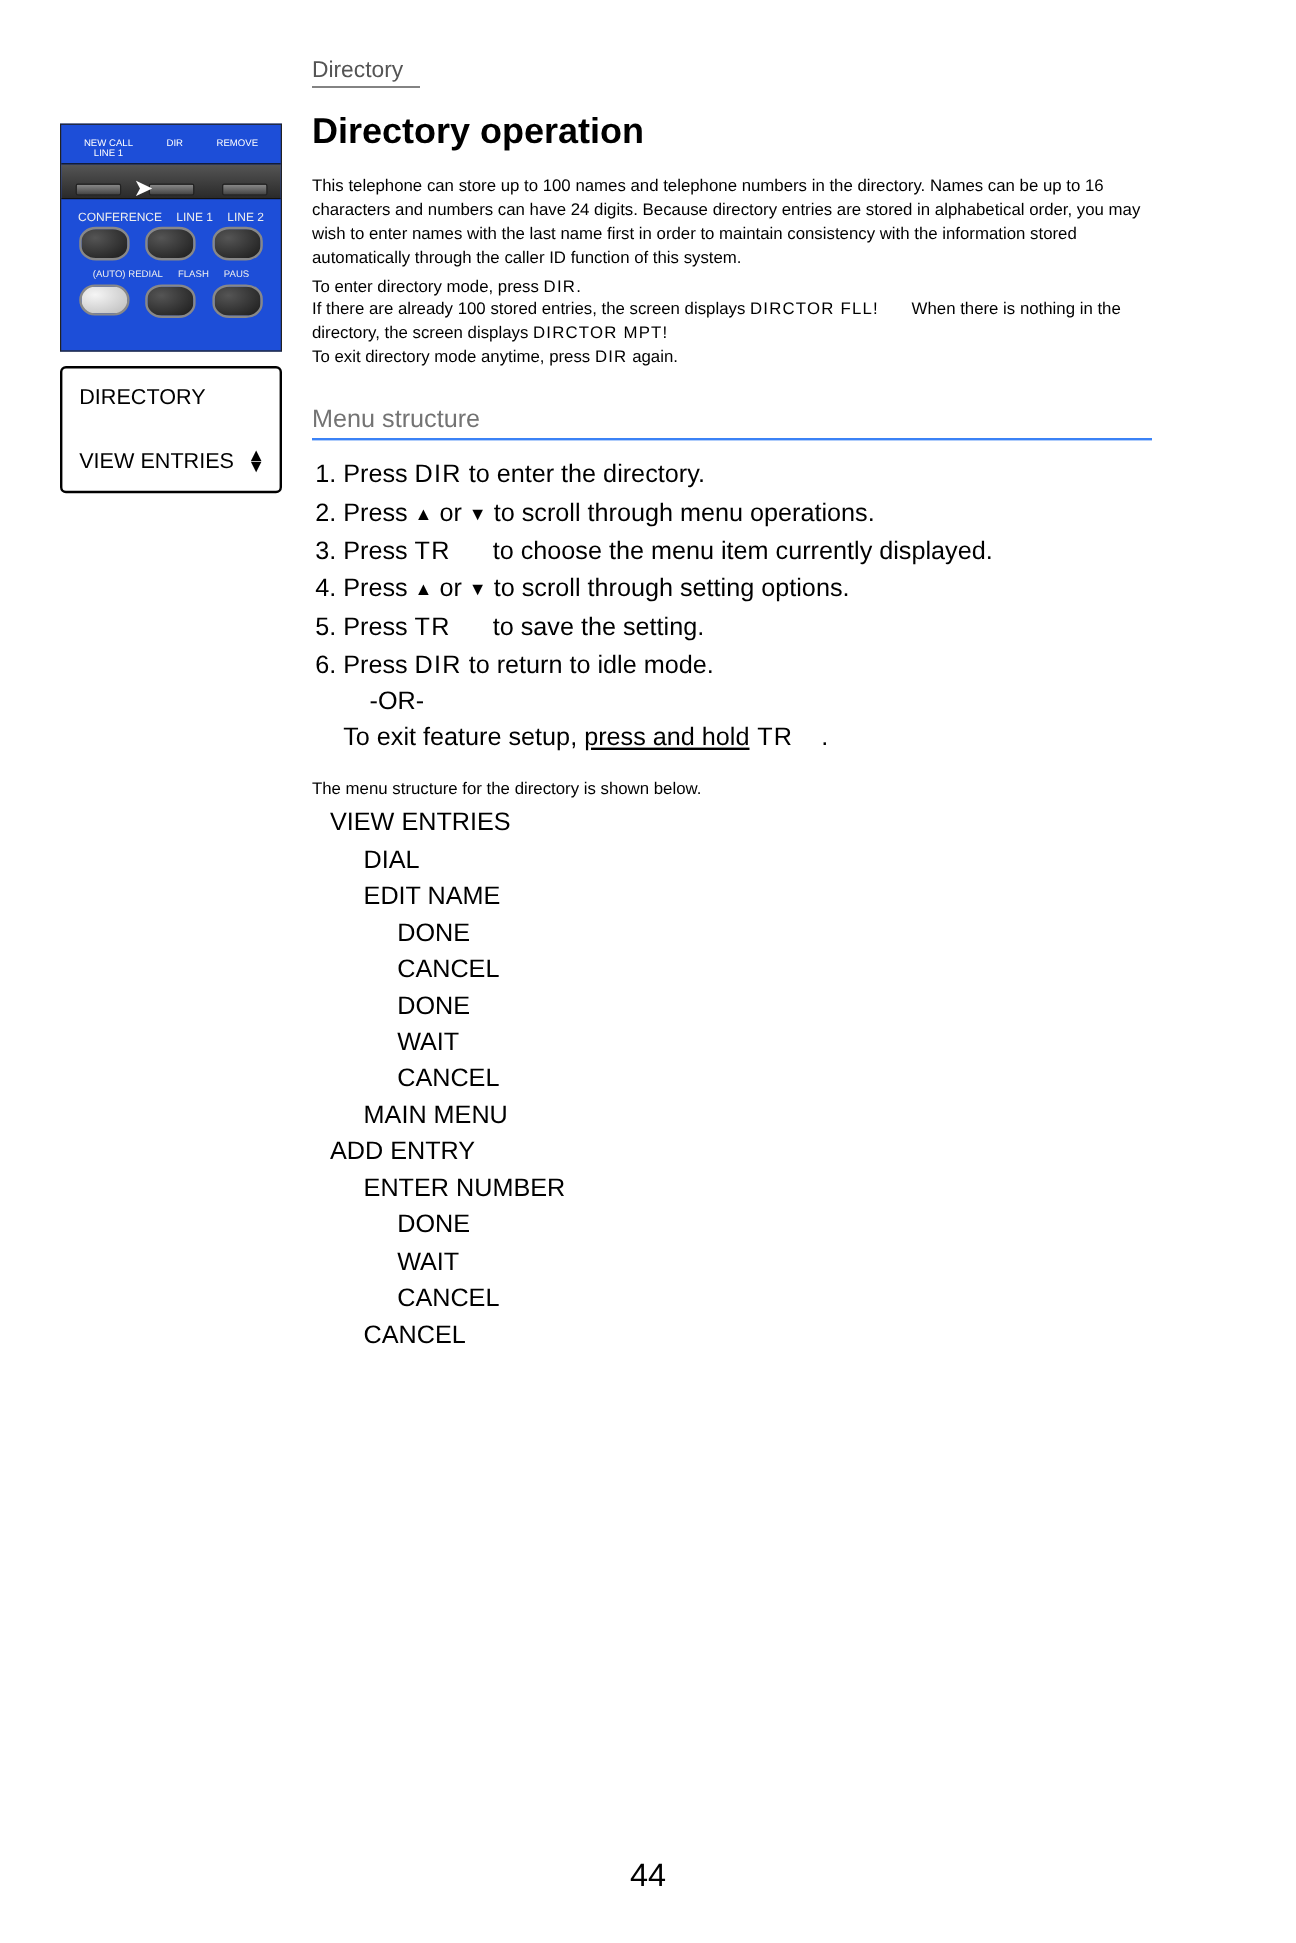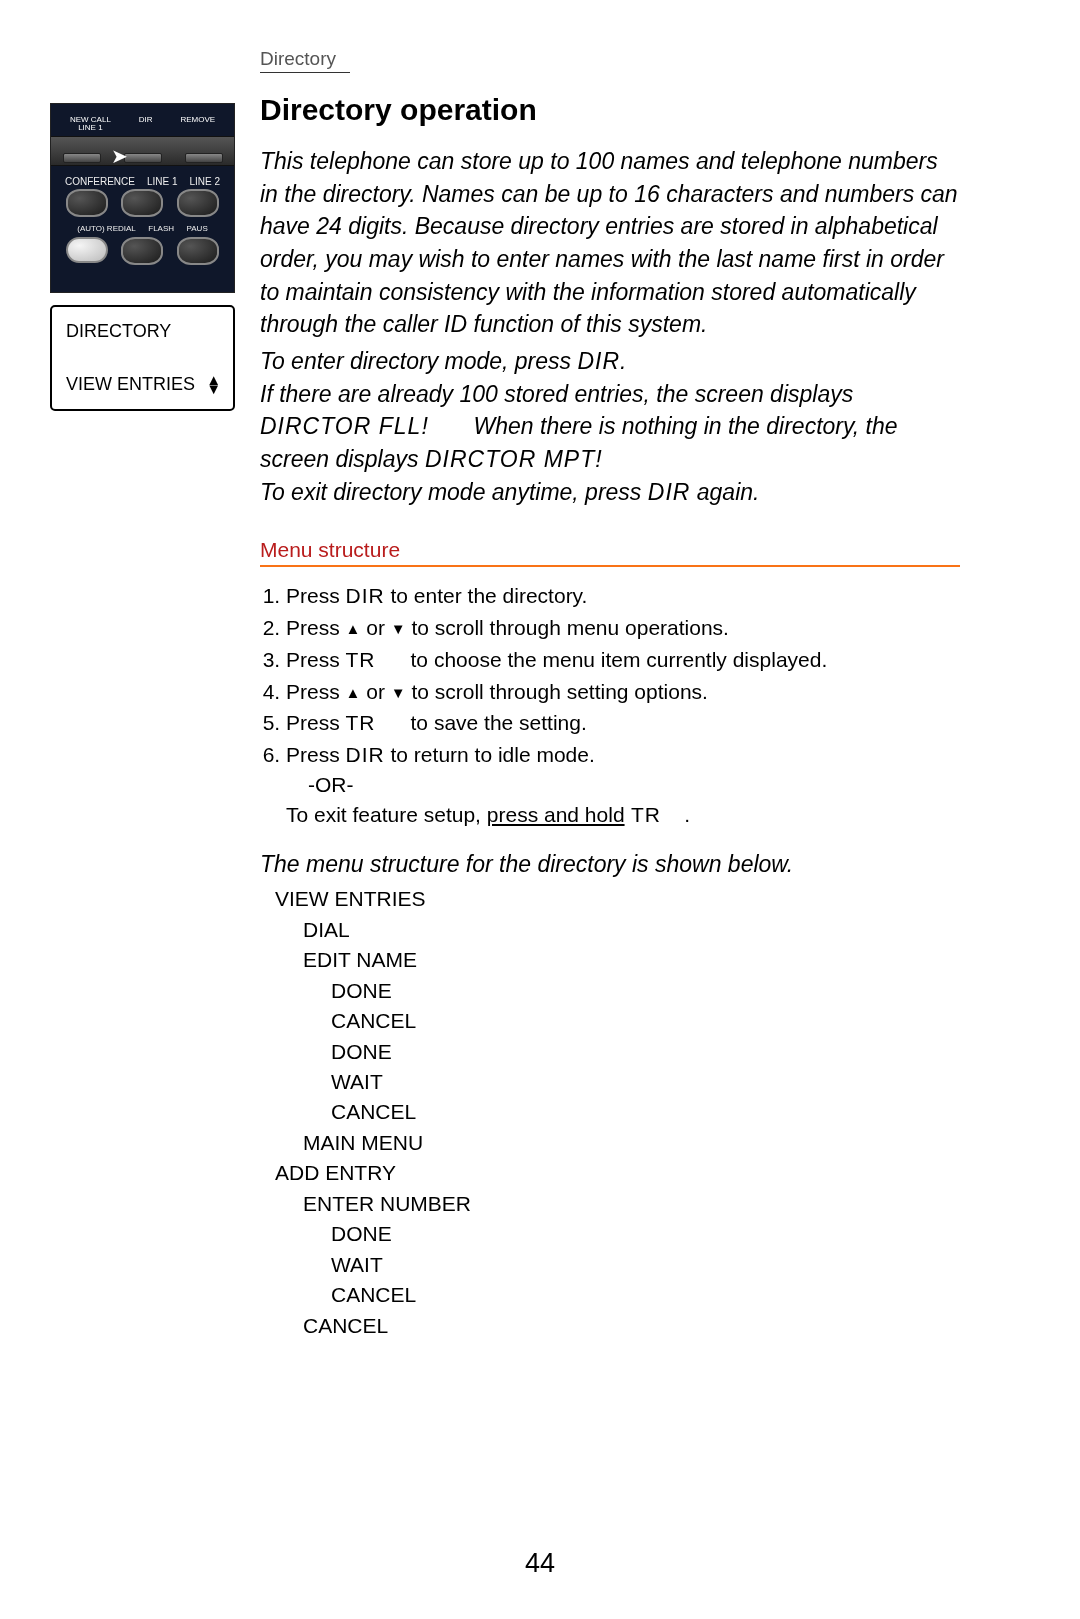--- a/index.html
+++ b/index.html
@@ -32,28 +32,27 @@
   .right-col {
     flex: 1;
     padding-left: 5px;
   }
   h1 {
     font-size: 30px;
     font-weight: bold;
     margin-bottom: 18px;
   }
   .body-text {
-    font-size: 23px;
+    font-size: 14px;
     line-height: 1.42;
-    font-style: italic;
   }
   .phone-illustration {
     width: 185px;
     height: 190px;
-    background: #0f172a;
+    background: #1d4ed8;
     border: 1px solid #222;
     position: relative;
     margin-top: 10px;
     overflow: hidden;
   }
   .phone-top-labels {
     position: absolute;
     top: 12px;
     left: 0;
     right: 0;
@@ -169,22 +168,22 @@
     display: inline-flex;
     flex-direction: column;
     line-height: 0.55;
     font-size: 15px;
   }
   .key-label {
     letter-spacing: 1px;
   }
   .section-heading {
     font-size: 21px;
-    color: #b91c1c;
-    border-bottom: 2px solid #f97316;
+    color: #737373;
+    border-bottom: 2px solid #3b82f6;
     padding-bottom: 3px;
     margin-top: 30px;
     margin-bottom: 14px;
   }
   ol.steps {
     list-style: decimal;
     padding-left: 26px;
     font-size: 21px;
     line-height: 1.42;
   }

